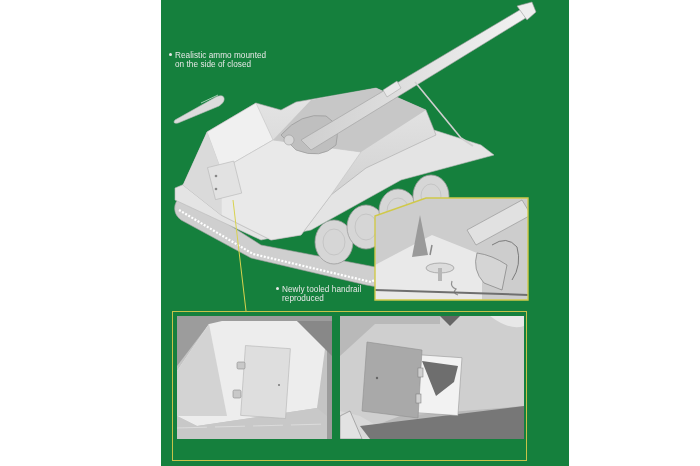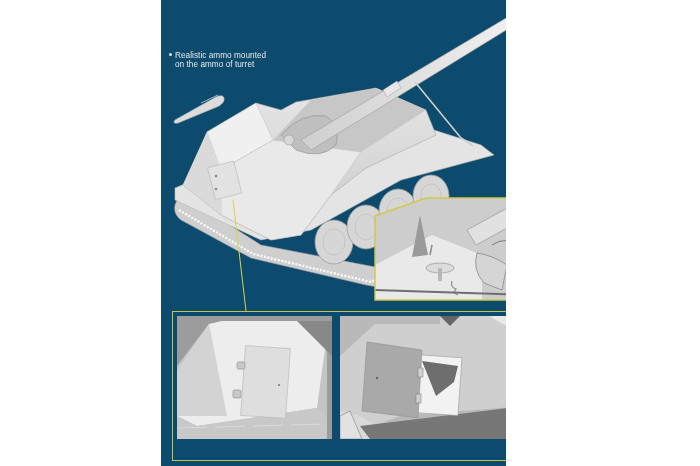--- a/index.html
+++ b/index.html
@@ -1,18 +1,18 @@
 <!DOCTYPE html>
 <html><head>
 <meta charset="utf-8">
 <style>
   html, body { margin:0; padding:0; }
   body { width:700px; height:466px; background:#ffffff; position:relative; overflow:hidden;
          font-family:"Liberation Sans", "DejaVu Sans", sans-serif; }
-  .panel { position:absolute; left:161px; top:0; width:345px; height:466px; background:#0c4a6e; overflow:hidden; }
+  .panel { position:absolute; left:161px; top:0; width:408px; height:466px; background:#15803d; overflow:hidden; }
   .abs { position:absolute; }
   .caption { position:absolute; color:#e8e8e8; font-size:8.2px; line-height:9.2px; letter-spacing:0.05px; white-space:nowrap; }
   .caption .bullet { display:inline-block; width:3px; height:3px; background:#e8e8e8; border-radius:50%; margin-right:3px; vertical-align:middle; position:relative; top:-1px; }
   .caption .line2 { display:block; padding-left:6px; }
   svg { display:block; }
 </style>
 </head>
 <body>
 
 <div class="panel">
@@ -97,23 +97,27 @@
         <path d="M105,58 Q100,75 112,88 L130,95 L135,70 Q120,60 105,58 Z" fill="#d5d5d5" stroke="#7f7f7f" stroke-width="0.7"></path>
         <path d="M120,50 Q135,40 145,52 Q150,70 140,85" fill="none" stroke="#7b7b7b" stroke-width="1"></path>
         <path d="M3,95 L159,100" stroke="#6f6f6f" stroke-width="2"></path>
       </g>
       <path d="M3,21 L54,3 L156,3 L156,105 L3,105 Z" fill="none" stroke="#d0c94a" stroke-width="1.4"></path>
     </svg>
   </div>
 
   <div class="caption" style="left:8px;top:51px">
     <span class="bullet"></span><span>Realistic ammo mounted</span>
-    <span class="line2">on the ammo of turret</span>
+    <span class="line2">on the side of closed</span>
   </div>
 
+  <div class="caption" style="left:115px;top:285px">
+    <span class="bullet"></span><span>Newly tooled handrail</span>
+    <span class="line2">reproduced</span>
+  </div>
 
   <div class="abs" style="left:11px;top:311px;width:355px;height:150px;border:1.3px solid #c8c24a;box-sizing:border-box">
 
     <div class="abs" style="left:4px;top:4px;width:155px;height:123px;overflow:hidden">
       <svg width="155" height="123" viewBox="0 0 155 123">
         <rect width="155" height="123" fill="#9c9c9c"></rect>
         <path d="M0,50 L32,8 L120,8 L150,18 L150,123 L0,123 Z" fill="#c4c4c4"></path>
         <path d="M32,8 L45,5 L120,5 L150,18 L140,92 L20,110 L0,100 L0,55 Z" fill="#ededed"></path>
         <path d="M0,55 L32,8 L50,100 L0,100 Z" fill="#d3d3d3"></path>
         <path d="M20,110 L140,92 L150,100 L150,123 L0,123 L0,100 Z" fill="#c8c8c8"></path>

